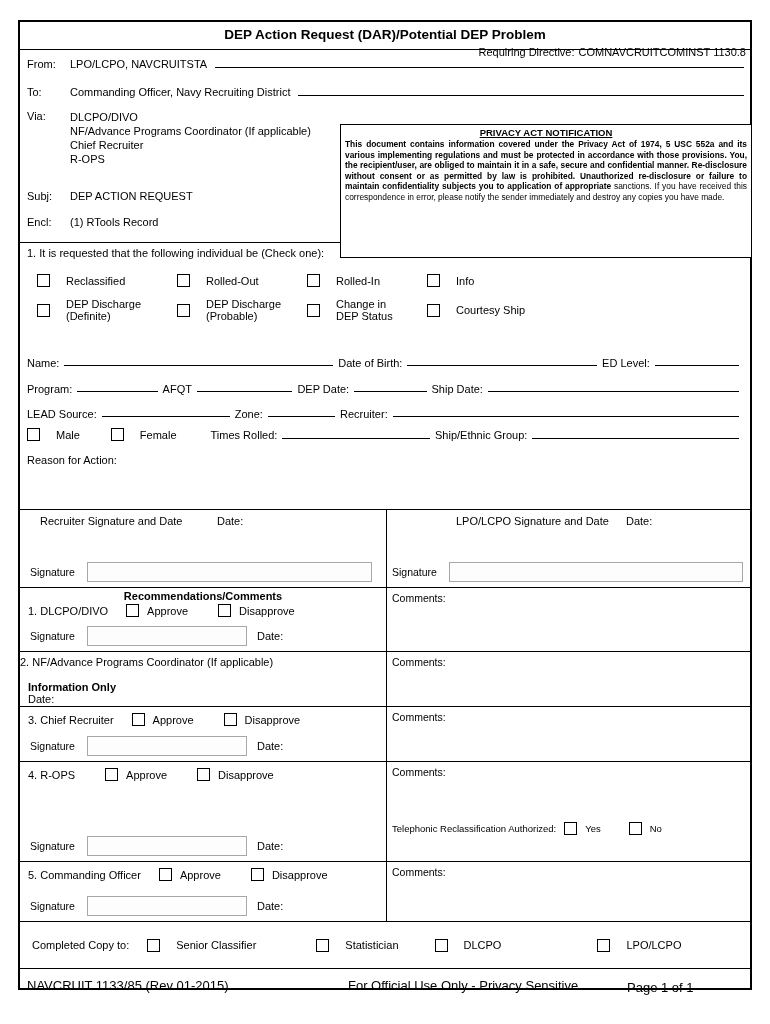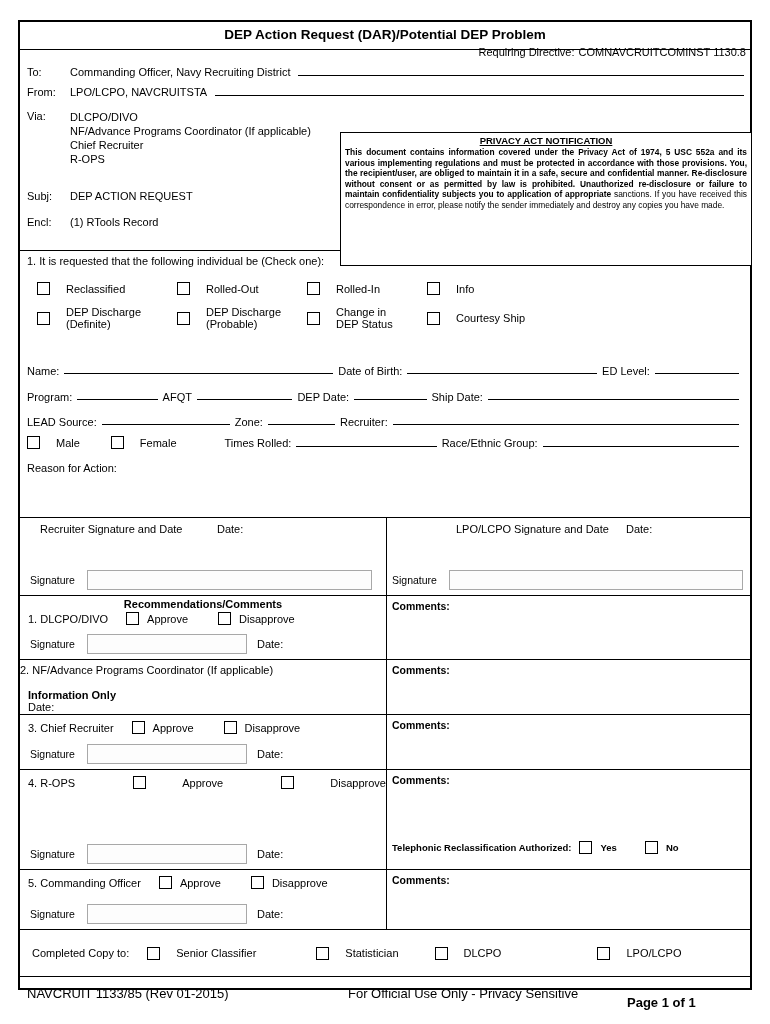--- a/index.html
+++ b/index.html
@@ -58,21 +58,21 @@
   .lead-row    { height:25px; }
   .gender-row  { height:24px; align-items:center; }
   .gender-row .blank { align-self:flex-end; margin-bottom:5px; }
   .gender-row .g-item { display:flex; align-items:center; }
   .gender-row .g-item .opt-label { margin-left:16px; }
   .reason-row { height:60px; padding:5px 0 0 7px; font-size:11px; }
   .fx29{flex:2.65;} .fx19{flex:1.87;} .fx08{flex:0.83;}
   .fx-p1{flex:0.8;} .fx-p2{flex:0.95;} .fx-p3{flex:0.72;} .fx-p4{flex:2.5;}
   .fx-l1{flex:1.22;} .fx-l2{flex:0.64;} .fx-l3{flex:3.3;}
   .fx-g1{flex:1.0;} .fx-g2{flex:1.4;}
-  .ml31{margin-left:31px;} .ml62{margin-left:48px;}
+  .ml31{margin-left:31px;} .ml62{margin-left:34px;}
 
   
   .two-col { display:flex; border-top:1px solid #000; }
   .col.left  { width:367px; border-right:1px solid #000; display:flex; flex-direction:column; }
   .col.right { flex:1; display:flex; flex-direction:column; }
   .lrow, .rrow { border-bottom:1px solid #000; display:flex; flex-direction:column; }
   .lrow:last-child, .rrow:last-child { border-bottom:none; }
   .h78{height:78px;} .h64{height:64px;} .h55{height:55px;} .h100{height:100px;} .h59{height:59px;}
 
   .titleline { display:flex; padding-left:20px; padding-top:5px; font-size:11px; }
@@ -92,58 +92,58 @@
 
   .recheader { text-align:center; font-weight:bold; font-size:11px; padding-top:2px; }
   .apprline { display:flex; align-items:center; padding-left:8px; margin-top:2px; font-size:11px; }
   .reclabel { white-space:nowrap; }
   .alabel { margin-left:8px; }
   .mlA { margin-left:18px; } .mlB { margin-left:30px; } .mlC { margin-left:30px; }
   .lbl-line { padding:4px 0 0 0; font-size:11px; }
   .infoline { display:flex; padding-left:8px; margin-top:13px; font-size:11px;flex-direction:column; }
   .infolabel { width:189px; flex:none; font-weight:bold; }
 
-  .rrow.cpad { padding:4px 6px 9px 5px; font-size:10.5px;font-weight:bold; }
+  .rrow.cpad { padding:4px 6px 20px 5px; font-size:10.5px; }
   .clabel { display:block; }
   .teleline { display:flex; align-items:center; margin-top:auto; margin-bottom:6px; font-size:9.5px; }
   .tyn { margin-left:8px; }
   .tcb1 { margin-left:8px; } .tcb2 { margin-left:28px; }
 
   
   .dist-row { height:48px; border-top:1px solid #000; border-bottom:1px solid #000;
               display:flex; align-items:center; padding-left:12px; font-size:11px; }
   .dist-label { white-space:nowrap; }
   .dist-opt { margin-left:16px; white-space:nowrap; }
   .dcb1{margin-left:18px;} .dcb2{margin-left:60px;} .dcb3{margin-left:36px;} .dcb4{margin-left:96px;}
 
   .footer-row { height:39px; position:relative; font-size:13px; }
   .f-left   { position:absolute; left:7px;  top:9px; white-space:nowrap; }
   .f-center { position:absolute; left:328px; top:9px; white-space:nowrap; }
-  .f-right  { position:absolute; left:607px; top:18px; white-space:nowrap;font-weight:bold; }
+  .f-right  { position:absolute; left:607px; top:11px; white-space:nowrap; }
 </style>
 </head>
 <body>
 
 <div class="page">
  <div class="form">
 
   <div class="title-section">
     <div class="form-title">DEP Action Request (DAR)/Potential DEP Problem</div>
     <div class="directive"><span>Requiring Directive:</span><span>COMNAVCRUITCOMINST 1130.8</span></div>
   </div>
 
   <div class="letterhead">
+    <div class="lh-row from-row">
+      <span class="lh-label">From:</span>
+      <span class="lh-value">LPO/LCPO, NAVCRUITSTA</span>
+      <span class="fill-rest"></span>
+    </div>
     <div class="lh-row to-row">
       <span class="lh-label">To:</span>
       <span class="lh-value">Commanding Officer, Navy Recruiting District</span>
-      <span class="fill-rest"></span>
-    </div>
-    <div class="lh-row from-row">
-      <span class="lh-label">From:</span>
-      <span class="lh-value">LPO/LCPO, NAVCRUITSTA</span>
       <span class="fill-rest"></span>
     </div>
     <div class="lh-row via-row">
       <span class="lh-label">Via:</span>
       <div class="via-list">
         <div>DLCPO/DIVO</div>
         <div>NF/Advance Programs Coordinator (If applicable)</div>
         <div>Chief Recruiter</div>
         <div>R-OPS</div>
       </div>
@@ -250,21 +250,21 @@
     <div class="g-item">
       <span class="cb"></span>
       <span class="opt-label">Male</span>
     </div>
     <div class="g-item ml31">
       <span class="cb"></span>
       <span class="opt-label">Female</span>
     </div>
     <span class="f-label ml62">Times Rolled:</span>
     <span class="blank fx-g1"></span>
-    <span class="f-label">Race/Ethnic Group:</span>
+    <span class="f-label">Ship/Ethnic Group:</span>
     <span class="blank fx-g2"></span>
   </div>
 
   <div class="reason-row">
     <span>Reason for Action:</span>
   </div>
 
   <div class="two-col">
 
     <div class="col left">
@@ -313,21 +313,21 @@
           <span class="alabel">Disapprove</span>
         </div>
         <div class="sigline">
           <span class="slabel">Signature</span>
           <span class="sigbox w160"></span>
           <span class="dlabel2">Date:</span>
         </div>
       </div>
 
       <div class="lrow h100">
-        <div class="apprline" style="margin-top:6px;justify-content:space-between;">
+        <div class="apprline" style="margin-top:6px;">
           <span class="reclabel">4.  R-OPS</span>
           <span class="cb mlC"></span>
           <span class="alabel">Approve</span>
           <span class="cb mlB"></span>
           <span class="alabel">Disapprove</span>
         </div>
         <div class="sigline">
           <span class="slabel">Signature</span>
           <span class="sigbox w160"></span>
           <span class="dlabel2">Date:</span>

